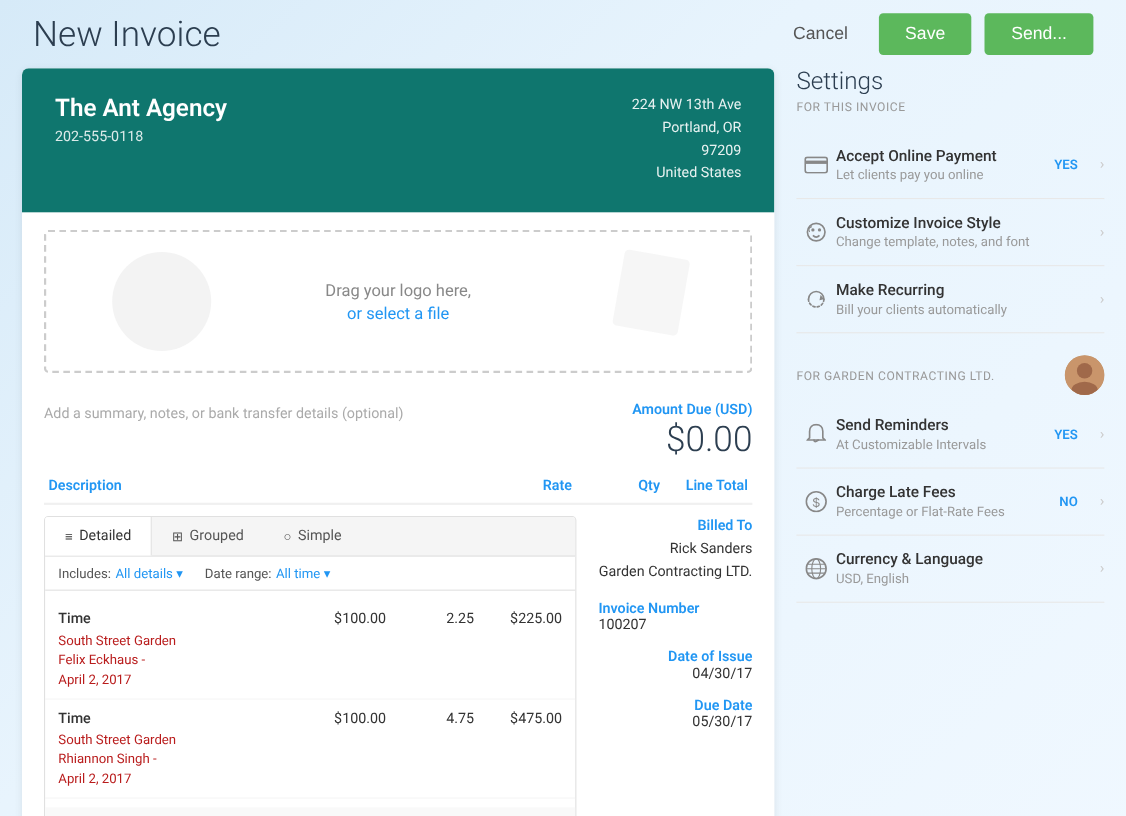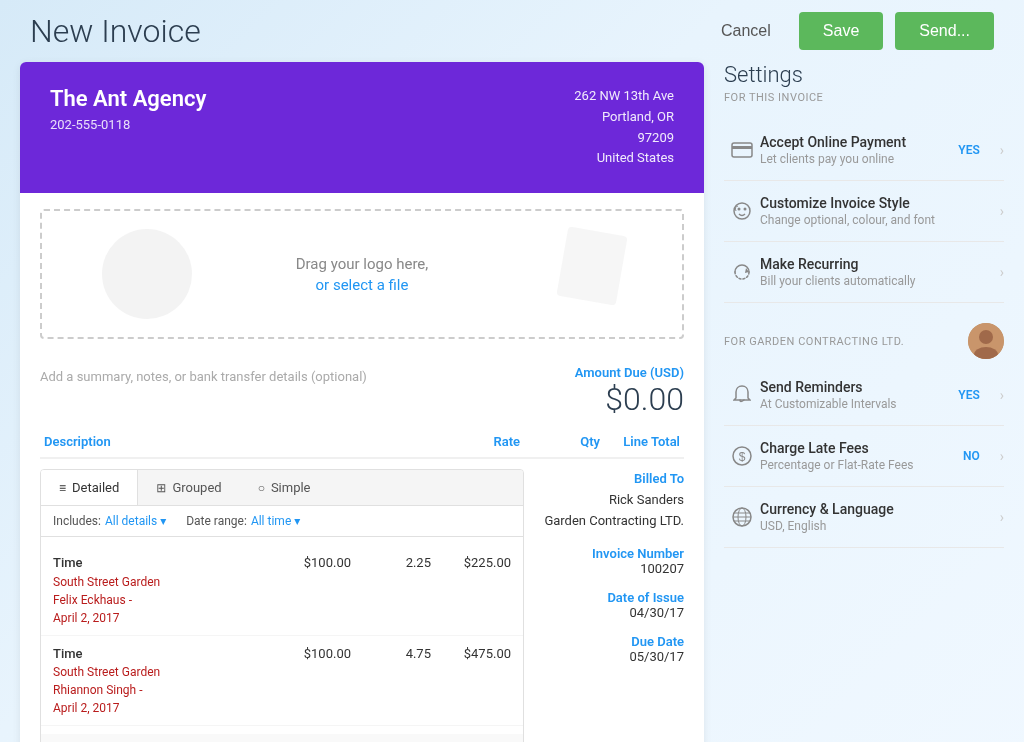--- a/index.html
+++ b/index.html
@@ -64,21 +64,21 @@
     .invoice-panel {
       flex: 1;
       background: white;
       border-radius: 6px;
       overflow: hidden;
       margin-right: 20px;
       box-shadow: 0 2px 8px rgba(0,0,0,0.08);
     }
 
     .invoice-header {
-      background: #6d28d9;
+      background: #0f766e;
       padding: 24px 30px;
       display: flex;
       justify-content: space-between;
       align-items: flex-start;
     }
     .company-name {
       color: white;
       font-size: 22px;
       font-weight: 600;
       margin-bottom: 6px;
@@ -383,21 +383,21 @@
 <div class="main-content">
 
   <div class="invoice-panel">
 
     <div class="invoice-header">
       <div>
         <div class="company-name">The Ant Agency</div>
         <div class="company-phone">202-555-0118</div>
       </div>
       <div class="company-address">
-        <span>262 NW 13th Ave</span><br>
+        <span>224 NW 13th Ave</span><br>
         <span>Portland, OR</span><br>
         <span>97209</span><br>
         <span>United States</span>
       </div>
     </div>
 
     <div class="logo-upload-area">
       <div class="logo-placeholder-icon"></div>
       <div class="logo-placeholder-square"></div>
       <div class="logo-upload-text">
@@ -483,21 +483,21 @@
             </div>
           </div>
         </div>
 
         <div style="width: 140px; flex-shrink:0;">
           <div class="billed-to-section">
             <span class="section-label">Billed To</span>
             <div>Rick Sanders</div>
             <div>Garden Contracting LTD.</div>
           </div>
-          <div style="margin-top:14px; text-align:right;">
+          <div style="margin-top:14px; ">
             <span class="section-label">Invoice Number</span>
             <div style="font-size:13px;color:#333;">100207</div>
           </div>
           <div style="margin-top:14px; text-align:right;">
             <span class="section-label">Date of Issue</span>
             <div style="font-size:13px;color:#333;">04/30/17</div>
           </div>
           <div style="margin-top:14px; text-align:right;">
             <span class="section-label">Due Date</span>
             <div style="font-size:13px;color:#333;">05/30/17</div>
@@ -532,21 +532,21 @@
         <svg width="20" height="20" viewBox="0 0 20 20" fill="none">
           <circle cx="10" cy="10" r="8" stroke="#888" stroke-width="1.5" fill="none"></circle>
           <circle cx="7" cy="8" r="1.5" fill="#888"></circle>
           <circle cx="13" cy="8" r="1.5" fill="#888"></circle>
           <path d="M7 13 Q10 16 13 13" stroke="#888" stroke-width="1.5" fill="none"></path>
           <path d="M4 10 Q2 6 6 5" stroke="#888" stroke-width="1" fill="none"></path>
         </svg>
       </div>
       <div class="settings-item-text">
         <div class="settings-item-label">Customize Invoice Style</div>
-        <div class="settings-item-sub">Change optional, colour, and font</div>
+        <div class="settings-item-sub">Change template, notes, and font</div>
       </div>
       <span class="settings-item-chevron">›</span>
     </div>
 
     <div class="settings-item">
       <div class="settings-item-icon">
         <svg width="20" height="20" viewBox="0 0 20 20" fill="none">
           <path d="M3 10 A7 7 0 0 1 17 10" stroke="#888" stroke-width="1.5" fill="none" stroke-linecap="round"></path>
           <path d="M17 10 A7 7 0 0 1 3 10" stroke="#888" stroke-width="1.5" fill="none" stroke-linecap="round" stroke-dasharray="2 2"></path>
           <polyline points="14,6 17,10 13,11" fill="#888" stroke="none"></polyline>

